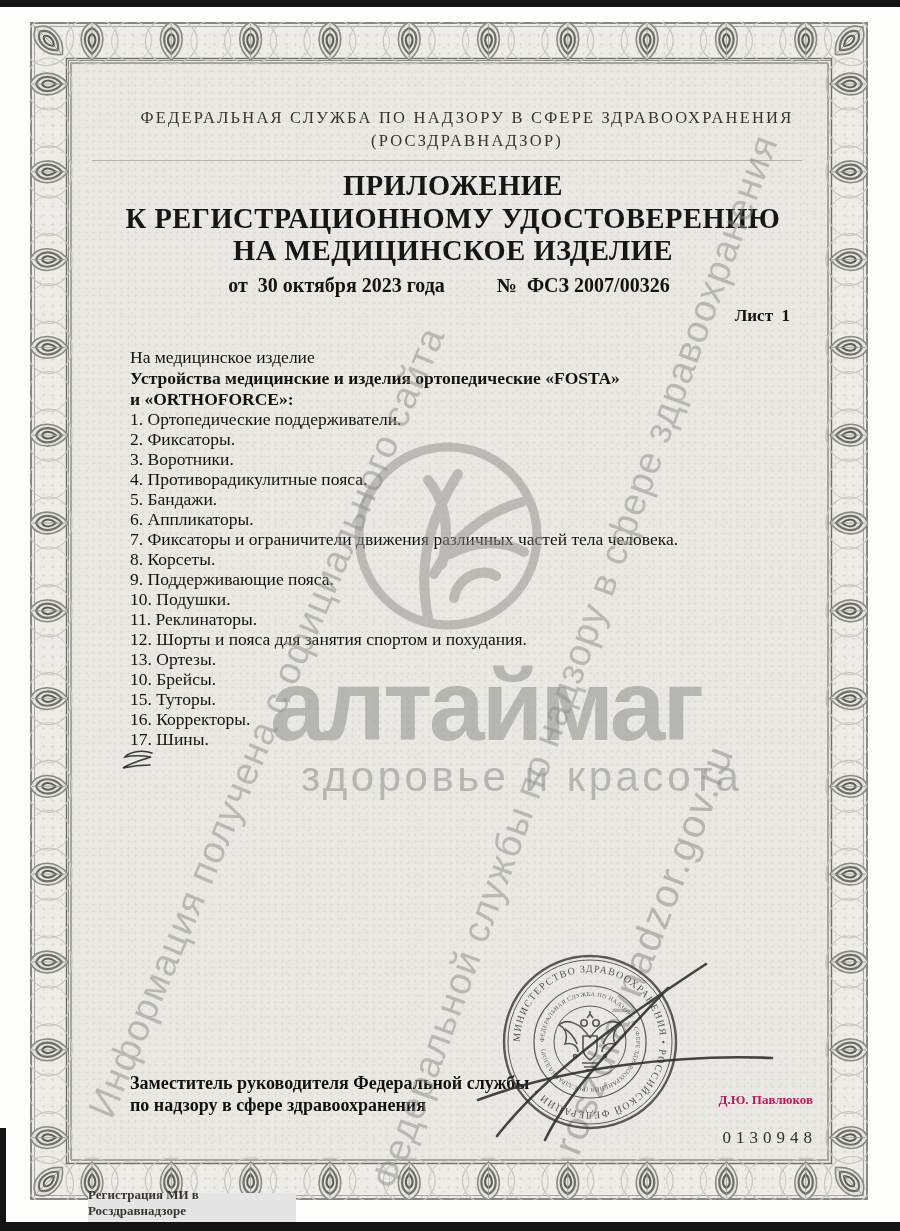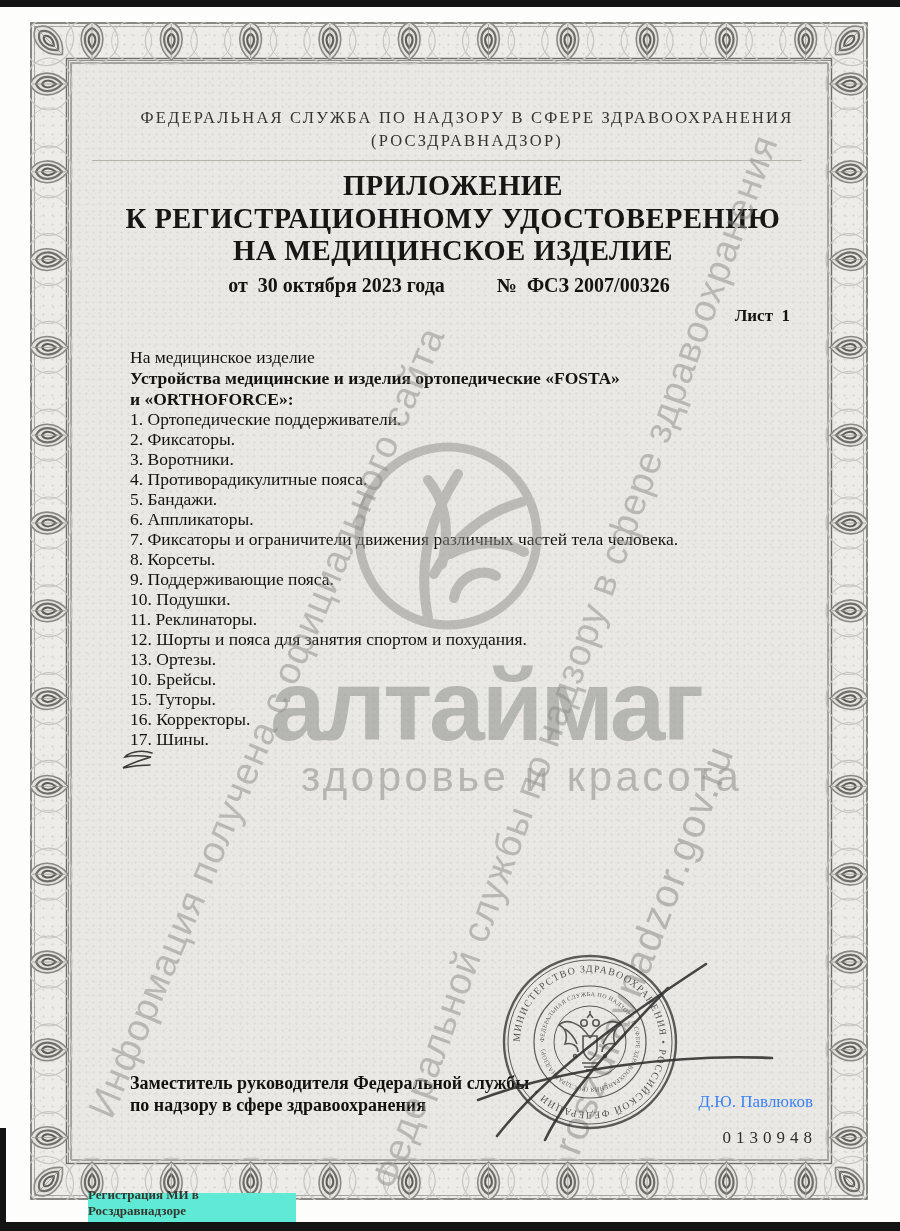--- a/index.html
+++ b/index.html
@@ -30,38 +30,38 @@
   .org{font-size:16.5px;letter-spacing:2.2px;color:#35342f;white-space:pre;margin-left:36px;}
   .rule{left:92px;right:98px;height:1px;background:#b3b2ab;}
   .title{font-weight:bold;font-size:28.5px;letter-spacing:.5px;color:#161614;margin-left:8px;}
   .reg-row{left:68px;right:70px;display:flex;justify-content:center;gap:52px;font-weight:bold;font-size:20px;white-space:pre;color:#14140f;}
   .sheet{font-weight:bold;font-size:17px;white-space:pre;color:#14140f;}
   .body-text{font-size:17.5px;color:#14130f;}
   .bold{font-weight:bold;}
   #list{left:130px;top:409px;line-height:20px;font-size:17.5px;color:#14130f;}
   .list-item{white-space:nowrap;}
   .sig-title{font-weight:bold;font-size:18px;line-height:22px;color:#12110d;}
-  .sig-name{font-weight:normal;font-size:17px;color:#3b82f6;}
+  .sig-name{font-weight:bold;font-size:13px;color:#be185d;}
   .serial{font-size:17px;letter-spacing:5px;color:#2e2e2b;}
 
   
   .wm{position:absolute;white-space:nowrap;font-family:"Liberation Sans","DejaVu Sans",sans-serif;
       color:#8d8d8b;transform-origin:0 50%;z-index:2;}
   #wm1{left:100px;top:1094px;font-size:38px;letter-spacing:1px;transform:rotate(-67deg);opacity:.52;}
   #wm2{left:384px;top:1166px;font-size:38px;letter-spacing:1px;transform:rotate(-70deg);opacity:.52;}
   #wm3{left:566px;top:1130px;font-size:40px;letter-spacing:2px;transform:rotate(-69deg);opacity:.55;}
   #wm-brand{left:270px;top:648px;font-size:100px;font-weight:800;letter-spacing:-3px;color:#8e8e8c;opacity:.55;z-index:2;}
   #wm-brand-sub{left:301px;top:753px;font-size:42px;letter-spacing:3.5px;color:#949492;opacity:.6;z-index:2;}
   #wm-logo{position:absolute;left:350px;top:436px;z-index:2;opacity:.5;}
 
   #stamp-svg{position:absolute;left:440px;top:938px;z-index:5;}
   #squiggle{position:absolute;left:120px;top:748px;z-index:4;}
 
   
-  #footer-box{position:absolute;left:88px;top:1193px;width:208px;height:35px;background:#5eead4;z-index:8;
+  #footer-box{position:absolute;left:88px;top:1193px;width:208px;height:35px;background:#e5e5e5;z-index:8;
               display:flex;flex-direction:column;justify-content:center;align-items:center;
               font-weight:bold;font-size:13px;line-height:16px;color:#37362f;}
 </style>
 </head>
 <body>
 
 <div id="page">
 
   <div id="frame">
     <svg id="border-art" width="838" height="1178" viewBox="0 0 838 1178">

